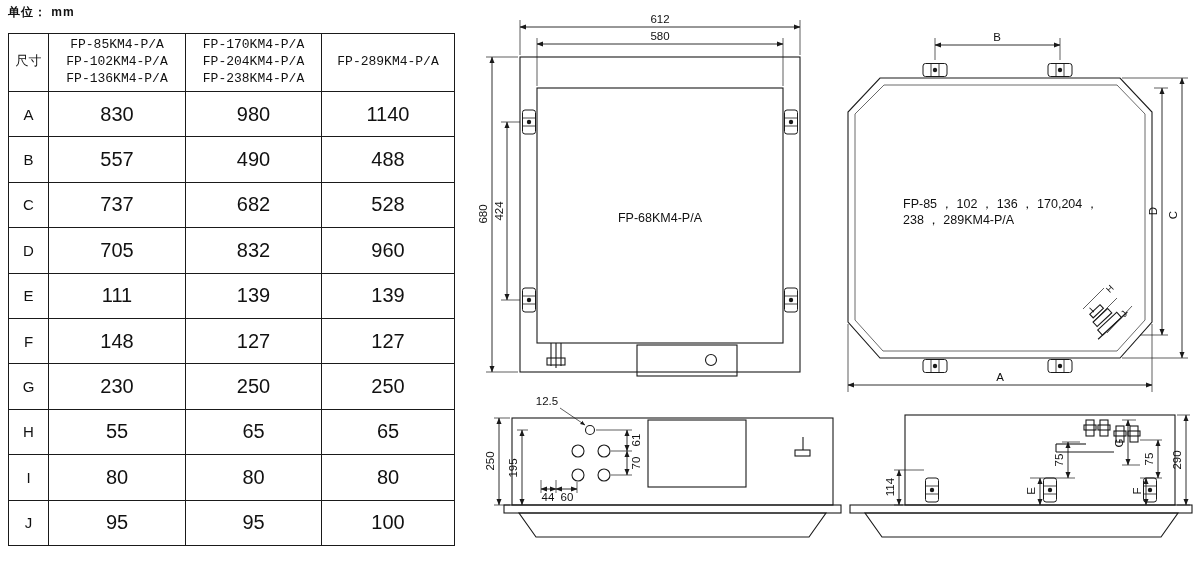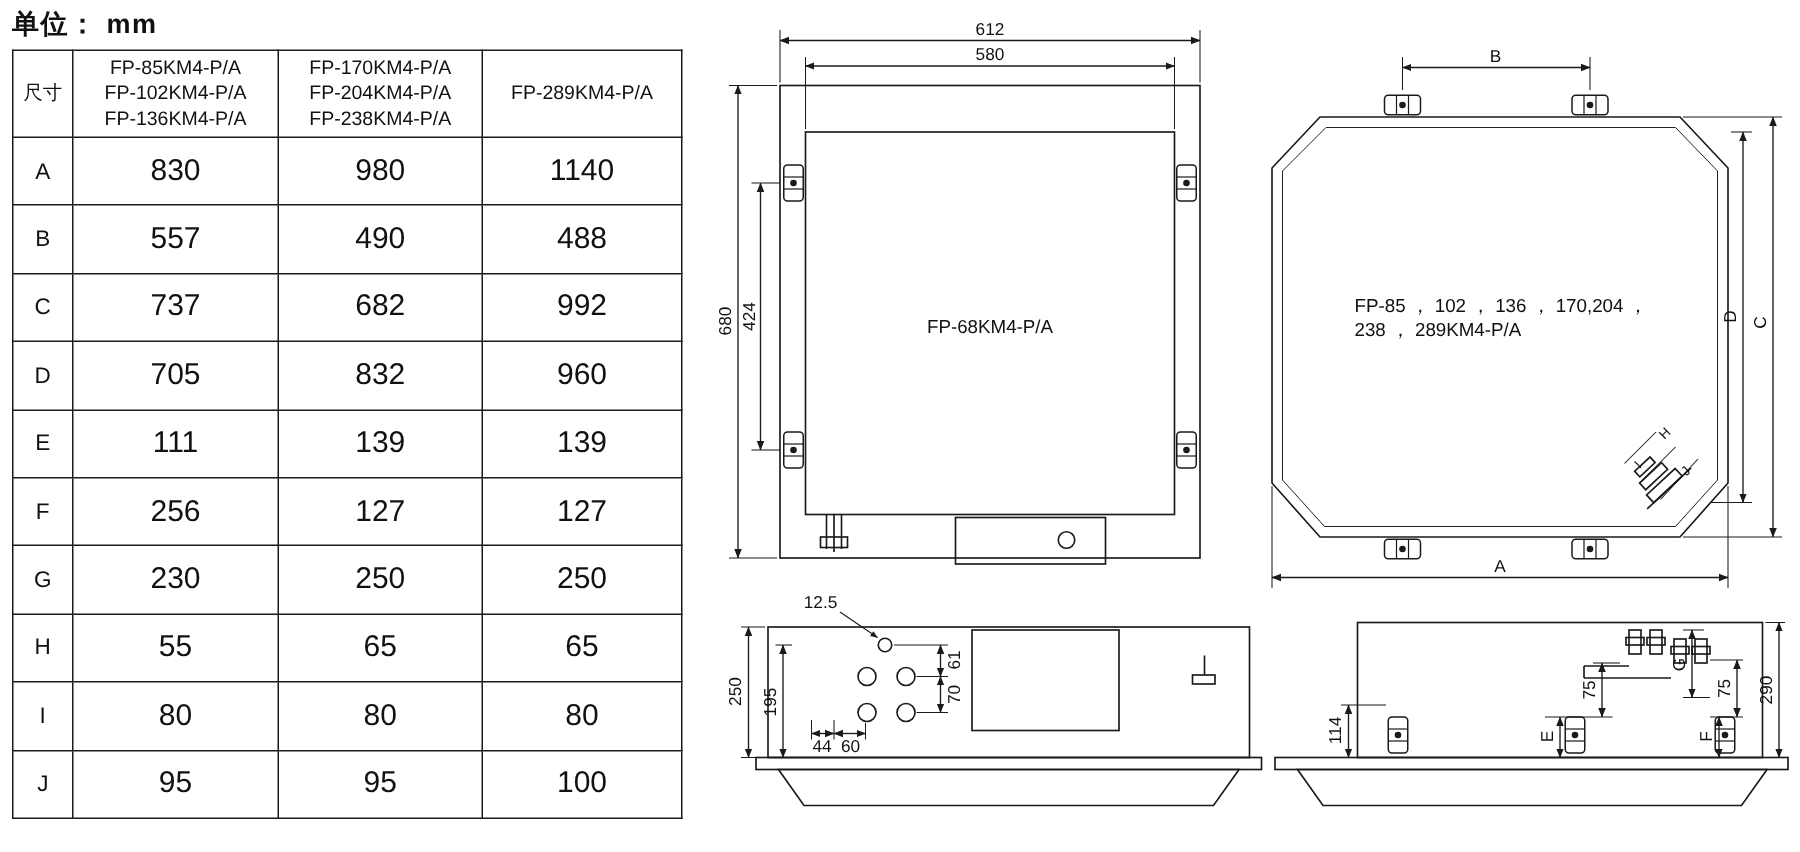--- a/index.html
+++ b/index.html
@@ -1,23 +1,23 @@
 <!DOCTYPE html>
 <html><head>
 <meta charset="utf-8">
 <style>
   html,body{margin:0;padding:0;background:#fff;}
   .page{position:relative;width:1200px;height:568px;background:#ffffff;
         font-family:"Liberation Sans",sans-serif;color:#111;overflow:hidden;}
-  .unit-label{position:absolute;left:8px;top:4px;font-size:18px;font-weight:bold;letter-spacing:1px;}
+  .unit-label{position:absolute;left:8px;top:4px;font-size:12px;font-weight:bold;letter-spacing:1px;}
   table.dims{position:absolute;left:8px;top:33px;width:446px;height:513px;
              border-collapse:collapse;table-layout:fixed;}
   .dims th,.dims td{border:1px solid #1a1a1a;text-align:center;vertical-align:middle;padding:0;}
   .dims thead tr{height:58px;}
-  .dims th{font-weight:normal;font-size:13px;line-height:1.3;}
+  .dims th{font-weight:normal;font-size:13px;line-height:1.3;font-family:Liberation Mono, monospace;}
   .dims th span{display:block;}
   .dims td{font-size:20px;}
   .dims td.dimcol{font-size:15px;}
   svg text{font-family:"Liberation Sans",sans-serif;}
   .ln{fill:none;stroke:#1a1a1a;stroke-width:1.1;}
   .thin{fill:none;stroke:#1a1a1a;stroke-width:0.65;}
   .ext{fill:none;stroke:#1a1a1a;stroke-width:0.7;}
   .dim{fill:none;stroke:#1a1a1a;stroke-width:0.9;}
   .dt{font-size:11.5px;fill:#111;stroke:none;}
   .sm{font-size:9px;fill:#111;stroke:none;}
@@ -65,37 +65,37 @@
       <tr>
         <td class="dimcol">B</td>
         <td>557</td>
         <td>490</td>
         <td>488</td>
       </tr>
       <tr>
         <td class="dimcol">C</td>
         <td>737</td>
         <td>682</td>
-        <td>992</td>
+        <td>528</td>
       </tr>
       <tr>
         <td class="dimcol">D</td>
         <td>705</td>
         <td>832</td>
         <td>960</td>
       </tr>
       <tr>
         <td class="dimcol">E</td>
         <td>111</td>
         <td>139</td>
         <td>139</td>
       </tr>
       <tr>
         <td class="dimcol">F</td>
-        <td>256</td>
+        <td>148</td>
         <td>127</td>
         <td>127</td>
       </tr>
       <tr>
         <td class="dimcol">G</td>
         <td>230</td>
         <td>250</td>
         <td>250</td>
       </tr>
       <tr>

